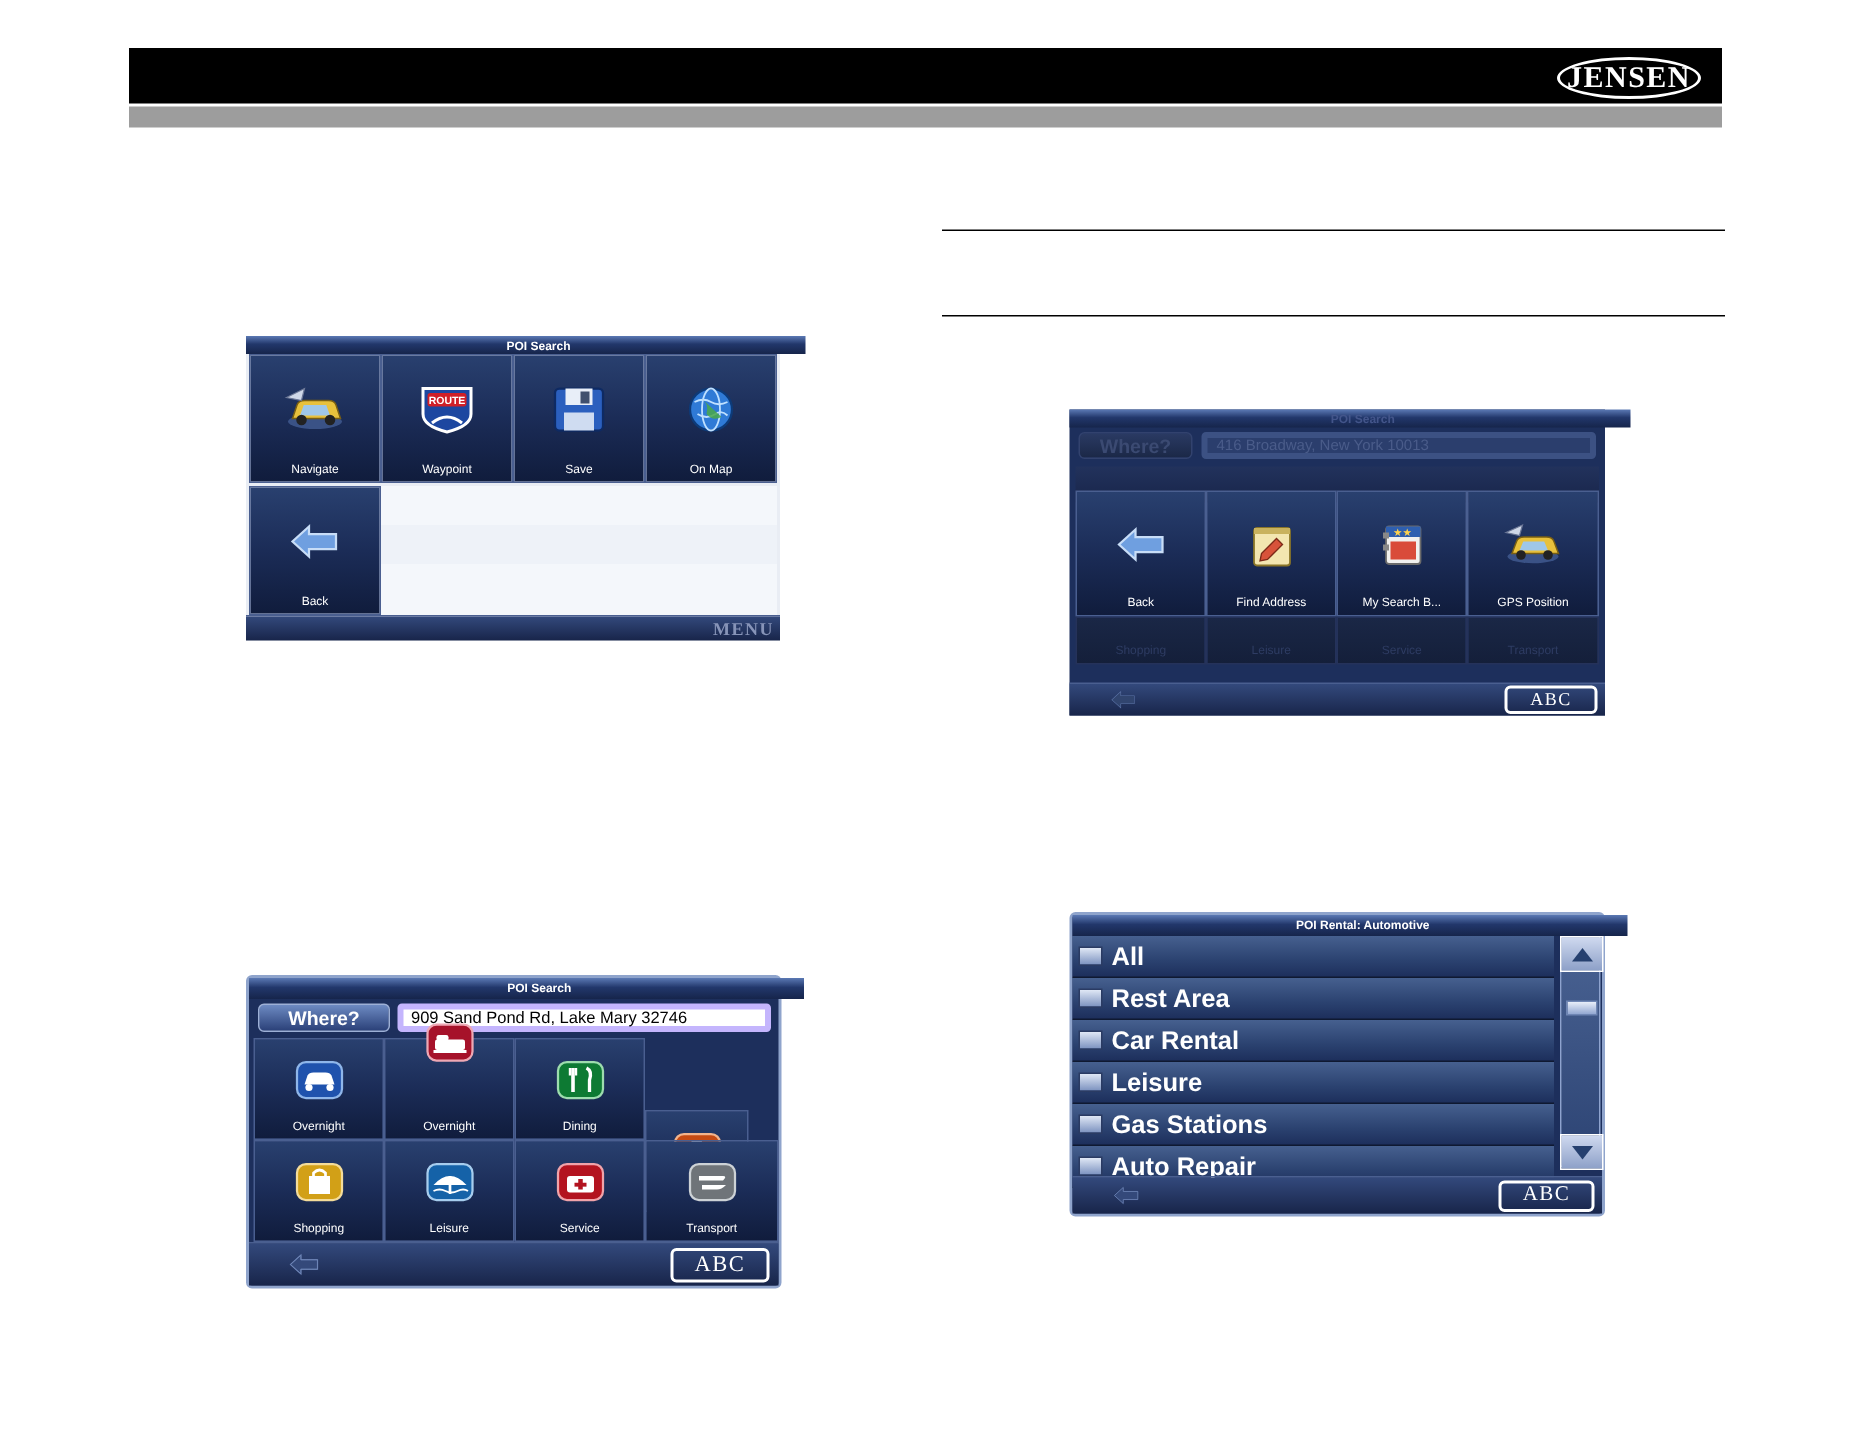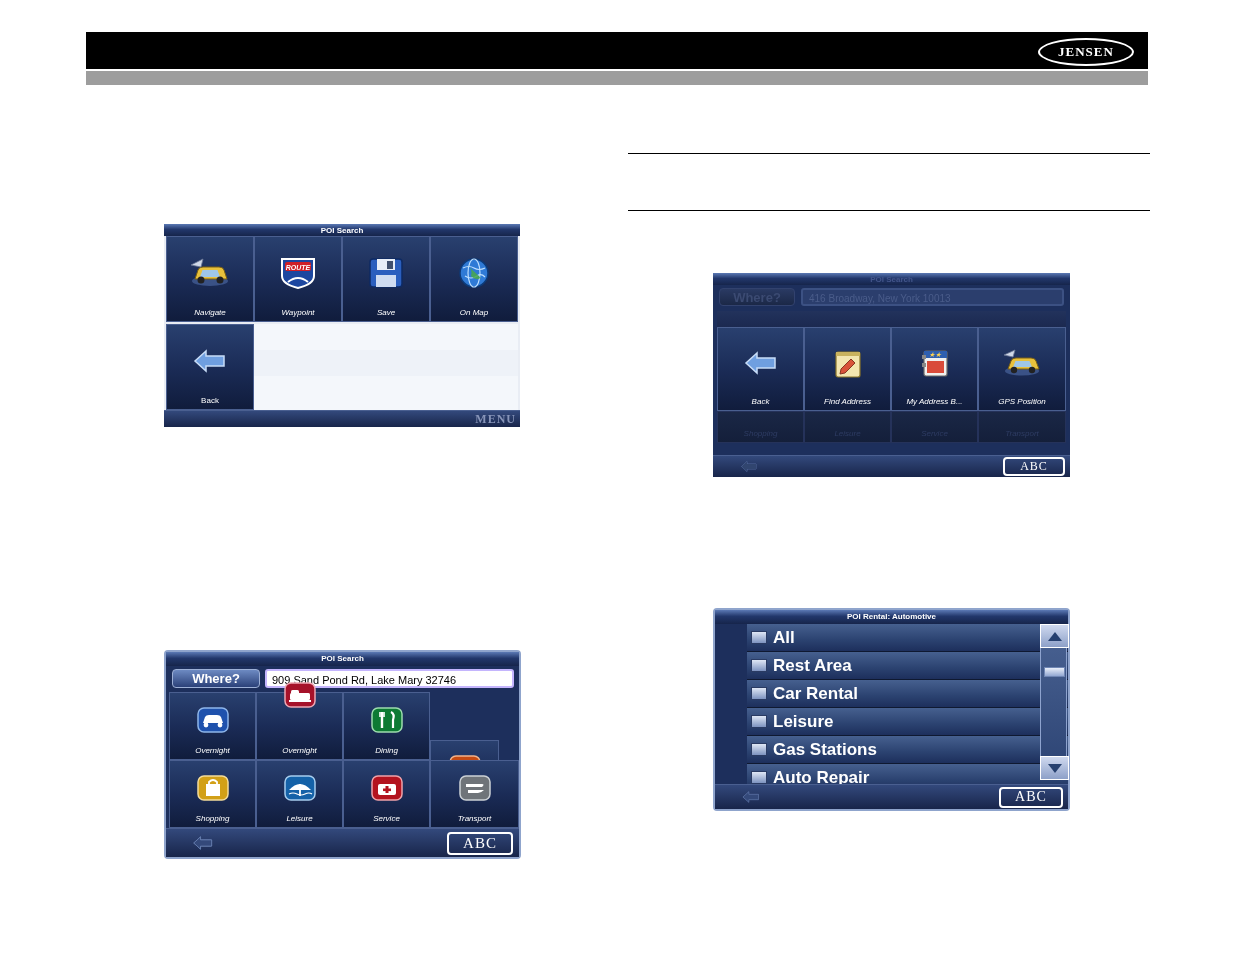--- a/index.html
+++ b/index.html
@@ -10,40 +10,41 @@
   }
 
   
   .hdr-black{position:absolute;left:86px;top:32px;width:1062px;height:37px;background:#000000;}
   .hdr-gray{position:absolute;left:86px;top:71px;width:1062px;height:14px;background:#9d9d9d;}
   .jensen-logo{
     position:absolute;right:14px;top:6px;width:92px;height:24px;
     border:2px solid #ffffff;border-radius:50%/50%;
     display:flex;align-items:center;justify-content:center;
     color:#ffffff;font-family:"Liberation Serif",serif;font-weight:bold;
-    font-size:13px;letter-spacing:1px;
+    font-size:20px;letter-spacing:1px;
   }
 
   
   .rule{position:absolute;background:#000000;height:1px;}
 
   
   .screen{position:absolute;background:#1d2f5c;box-sizing:border-box;}
   .screen .titlebar{
     width:100%;text-align:center;color:#ffffff;
     font-size:8px;font-weight:bold;line-height:11px;
   }
 
   
   .bluechrome{
     background:linear-gradient(180deg,#5b79b4 0%,#22376b 45%,#16254b 100%);
-  }
-
-  
-  .tilegrid{display:flex;font-style:italic;}
+    padding-left:17px;
+  }
+
+  
+  .tilegrid{display:flex;}
   .tile{
     position:relative;
     background:linear-gradient(180deg,#29406f 0%,#1b2c57 50%,#101c3c 100%);
     border:1px solid #4a5f90;
     display:flex;flex-direction:column;align-items:center;justify-content:flex-end;
     box-sizing:border-box;
   }
   .tile.dim{background:linear-gradient(180deg,#1a2746 0%,#141f3a 100%);border-color:#25325a;}
   .tile .lbl{color:#ffffff;font-size:8px;line-height:10px;padding-bottom:3px;text-align:center;}
   .tile.dim .lbl{color:#2e3c63;}
@@ -67,22 +68,22 @@
     display:flex;align-items:center;justify-content:center;
     letter-spacing:1px;
   }
   .menubox{
     color:#8794b8;font-weight:bold;font-family:"Liberation Serif",serif;
     letter-spacing:1px;
   }
 
   
   .txtfield{
-    background:#ffffff;border:2px solid #c4b5fd;border-radius:3px;
-    color:#000000;display:flex;align-items:flex-end;box-sizing:border-box;
+    background:#ffffff;border:4px solid #c4b5fd;border-radius:3px;
+    color:#000000;display:flex;align-items:flex-start;box-sizing:border-box;
   }
   .txtfield.dimmed{background:#2b3e6d;border-color:#3c5183;color:#4a5c8a;}
   .pillbtn{
     background:linear-gradient(180deg,#6d8ac2 0%,#2b4179 100%);
     border:1px solid #9db0d6;border-radius:4px;color:#ffffff;
     display:flex;align-items:center;justify-content:center;
     font-size:13px;font-weight:bold;box-sizing:border-box;
   }
   .pillbtn.dim{background:linear-gradient(180deg,#2a3a63 0%,#1b2847 100%);border-color:#32426e;color:#3b4a72;}
 
@@ -219,21 +220,21 @@
       <div class="glyph">
         <svg class="ico" width="30" height="32" viewBox="0 0 30 32">
           <rect x="4" y="4" width="23" height="25" rx="2" fill="#f1f1ef" stroke="#6b6b6b" stroke-width="1.2"></rect>
           <rect x="4" y="4" width="23" height="7" fill="#2e5fb0"></rect>
           <text x="15" y="10" font-size="7" fill="#ffd34d" text-anchor="middle">★★</text>
           <rect x="7" y="14" width="17" height="12" fill="#d94b3a"></rect>
           <rect x="2" y="8" width="4" height="4" fill="#888"></rect>
           <rect x="2" y="16" width="4" height="4" fill="#888"></rect>
         </svg>
       </div>
-      <div class="lbl">My Address B...</div>
+      <div class="lbl">My Search B...</div>
     </div>
     <div class="tile" style="width:88px;height:84px;">
       <div class="glyph">
         <svg class="ico" width="40" height="30" viewBox="0 0 40 30">
           <ellipse cx="20" cy="23" rx="17" ry="4.5" fill="#3a5286"></ellipse>
           <path d="M6 21 L9 13 Q10 10 14 10 L29 10 Q33 10 34 13 L37 21 Z" fill="#e8c13c" stroke="#7a5f12" stroke-width="1"></path>
           <path d="M11 19 L13.5 13 L27.5 13 L30 19 Z" fill="#9fc7e8"></path>
           <circle cx="12" cy="22" r="3.2" fill="#222"></circle>
             <circle cx="30" cy="22" r="3.2" fill="#222"></circle>
           <path d="M2 7 L13 2 L11 9 Z" fill="#cfd8e8" stroke="#6b7796" stroke-width="0.8"></path>
@@ -376,21 +377,21 @@
         <path d="M14 3 L3 13 L14 23 V18 H32 V8 H14 Z" fill="#34497a" stroke="#7189bb" stroke-width="1"></path>
       </svg>
     </div>
     <div class="abcbox" style="margin-left:auto;width:62px;height:19px;font-size:15px;">ABC</div>
   </div>
 </div>
 
 <div class="screen" style="left:713px;top:608px;width:357px;height:203px;border:2px solid #8fa4cc;border-radius:4px;">
   <div class="titlebar bluechrome" style="height:13px;padding-top:1px;">POI Rental: Automotive</div>
 
-  <div style="position:absolute;left:0;top:14px;width:321px;margin-left:32px;">
+  <div style="position:absolute;left:0;top:14px;width:321px;">
     <div class="poirow" style="height:28px;padding-left:4px;">
       <span style="display:inline-block;width:14px;height:11px;background:linear-gradient(180deg,#dfe7f5,#7d93c0);border:1px solid #2a3b63;margin-right:6px;"></span>
       <span class="ptxt">All</span>
     </div>
     <div class="poirow" style="height:28px;padding-left:4px;">
       <span style="display:inline-block;width:14px;height:11px;background:linear-gradient(180deg,#dfe7f5,#7d93c0);border:1px solid #2a3b63;margin-right:6px;"></span>
       <span class="ptxt">Rest Area</span>
     </div>
     <div class="poirow" style="height:28px;padding-left:4px;">
       <span style="display:inline-block;width:14px;height:11px;background:linear-gradient(180deg,#dfe7f5,#7d93c0);border:1px solid #2a3b63;margin-right:6px;"></span>

